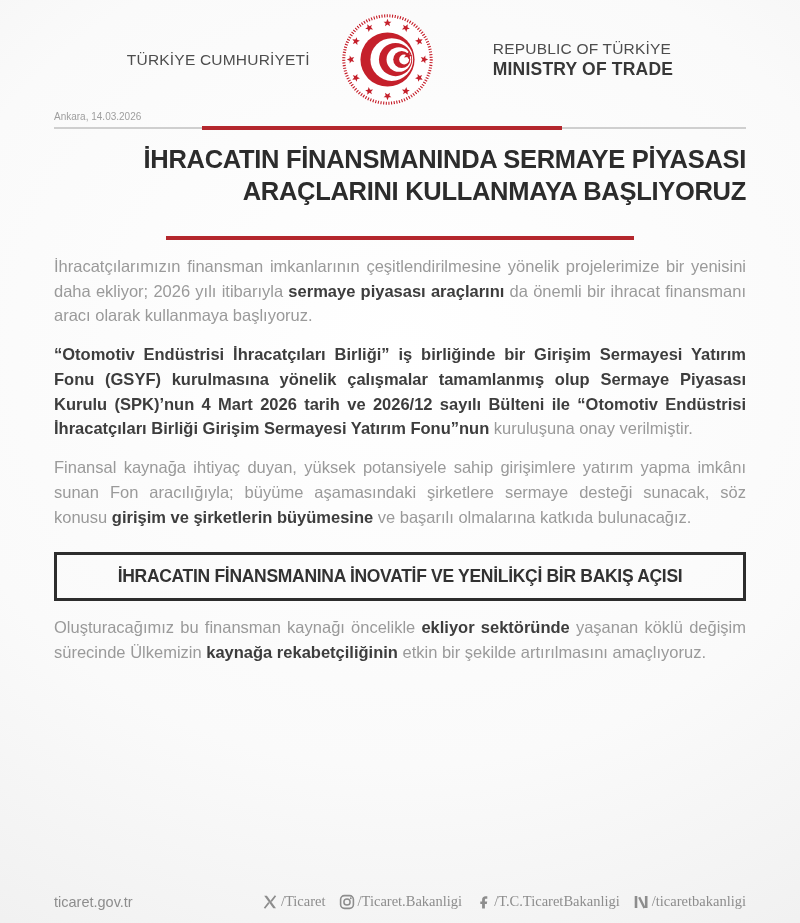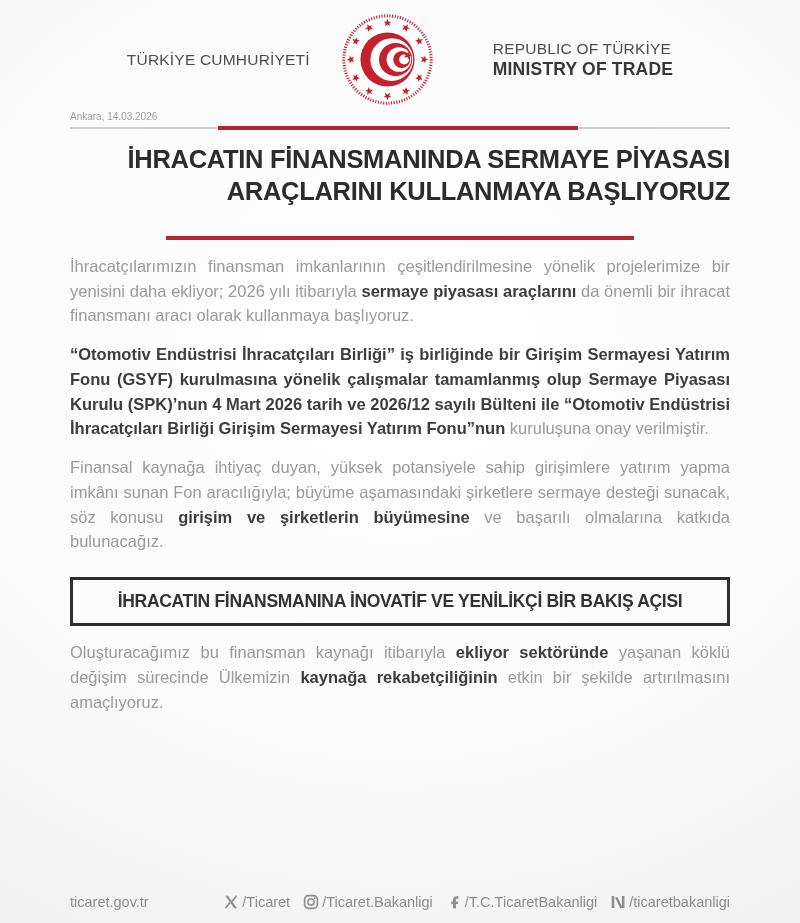--- a/index.html
+++ b/index.html
@@ -1,20 +1,20 @@
 <!DOCTYPE html>
 <html><head>
 <meta charset="utf-8">
 <style>
   * { box-sizing: border-box; }
   html, body { margin: 0; padding: 0; background: #ddd; }
   .page {
     width: 800px; height: 923px;
     margin: 0 auto;
-    padding: 0 70px;
+    padding: 0 54px;
     display: flex; flex-direction: column;
     overflow: hidden;
     position: relative;
     background: radial-gradient(120% 90% at 50% 38%, #ffffff 0%, #fafafa 50%, #ebebeb 100%);
     font-family: "Liberation Sans", sans-serif;
   }
   
   .header { display: flex; align-items: center; justify-content: center; gap: 30px; padding-top: 12px; }
   .header-left  { text-align: right; min-width: 178px; }
   .header-right { text-align: left;  min-width: 178px; margin-left: 28px; }
@@ -46,21 +46,21 @@
   
   .para { margin: 14px 0 0; font-size: 16.5px; line-height: 1.5; color: #9a9a9a; text-align: justify; }
   .para .b { font-weight: 700; color: #3d3d3d; }
   
   .footer {
     margin-top: auto; padding-bottom: 13px;
     display: flex; align-items: center; justify-content: space-between;
     font-size: 14.5px; color: #8d8d8d;
   }
   .socials { display: flex; align-items: center; gap: 13px; }
-  .social  { display: flex; align-items: center; gap: 3px; white-space: nowrap; }
+  .social  { display: flex; align-items: center; gap: 3px; white-space: nowrap; font-family: Liberation Serif, serif; }
   .icon { width: 16px; height: 16px; display: block; }
 </style>
 </head>
 <body>
 
 <div class="page">
 
   <div class="header">
     <div class="header-left">
       <div class="h-line1">TÜRKİYE CUMHURİYETİ</div>
@@ -112,21 +112,21 @@
 ARAÇLARINI KULLANMAYA BAŞLIYORUZ</h1>
   <div class="title-underline"></div>
 
 
   <p class="para"><span>İhracatçılarımızın finansman imkanlarının çeşitlendirilmesine yönelik projelerimize bir yenisini daha ekliyor; 2026 yılı itibarıyla </span><span class="b">sermaye piyasası araçlarını</span><span> da önemli bir ihracat finansmanı aracı olarak kullanmaya başlıyoruz.</span></p>
   <p class="para"><span class="b">“Otomotiv Endüstrisi İhracatçıları Birliği” iş birliğinde bir Girişim Sermayesi Yatırım Fonu (GSYF) kurulmasına yönelik çalışmalar tamamlanmış olup Sermaye Piyasası Kurulu (SPK)’nun 4 Mart 2026 tarih ve 2026/12 sayılı Bülteni ile “Otomotiv Endüstrisi İhracatçıları Birliği Girişim Sermayesi Yatırım Fonu”nun</span><span> kuruluşuna onay verilmiştir.</span></p>
   <p class="para"><span>Finansal kaynağa ihtiyaç duyan, yüksek potansiyele sahip girişimlere yatırım yapma imkânı sunan Fon aracılığıyla; büyüme aşamasındaki şirketlere sermaye desteği sunacak, söz konusu </span><span class="b">girişim ve şirketlerin büyümesine</span><span> ve başarılı olmalarına katkıda bulunacağız.</span></p>
 
   <div class="section-box">İHRACATIN FİNANSMANINA İNOVATİF VE YENİLİKÇİ BİR BAKIŞ AÇISI</div>
 
-  <p class="para"><span>Oluşturacağımız bu finansman kaynağı itibarıyla </span><span class="b">ekliyor sektöründe</span><span> yaşanan köklü değişim sürecinde Ülkemizin </span><span class="b">kaynağa rekabetçiliğinin</span><span> etkin bir şekilde artırılmasını amaçlıyoruz.</span></p>
+  <p class="para"><span>Oluşturacağımız bu finansman kaynağı öncelikle </span><span class="b">ekliyor sektöründe</span><span> yaşanan köklü değişim sürecinde Ülkemizin </span><span class="b">kaynağa rekabetçiliğinin</span><span> etkin bir şekilde artırılmasını amaçlıyoruz.</span></p>
 
   <div class="footer">
     <div class="website">ticaret.gov.tr</div>
 
     <div class="socials">
       <div class="social">
         <svg class="icon" viewBox="0 0 16 16" aria-hidden="true">
           <path d="M2.2 1.8 h2.7 l9.1 12.4 h-2.7 Z" fill="#8d8d8d"></path>
           <path d="M13.5 1.8 L9.1 7.4 M2.5 14.2 L6.9 8.6" stroke="#8d8d8d" stroke-width="1.7" fill="none"></path>
         </svg>

